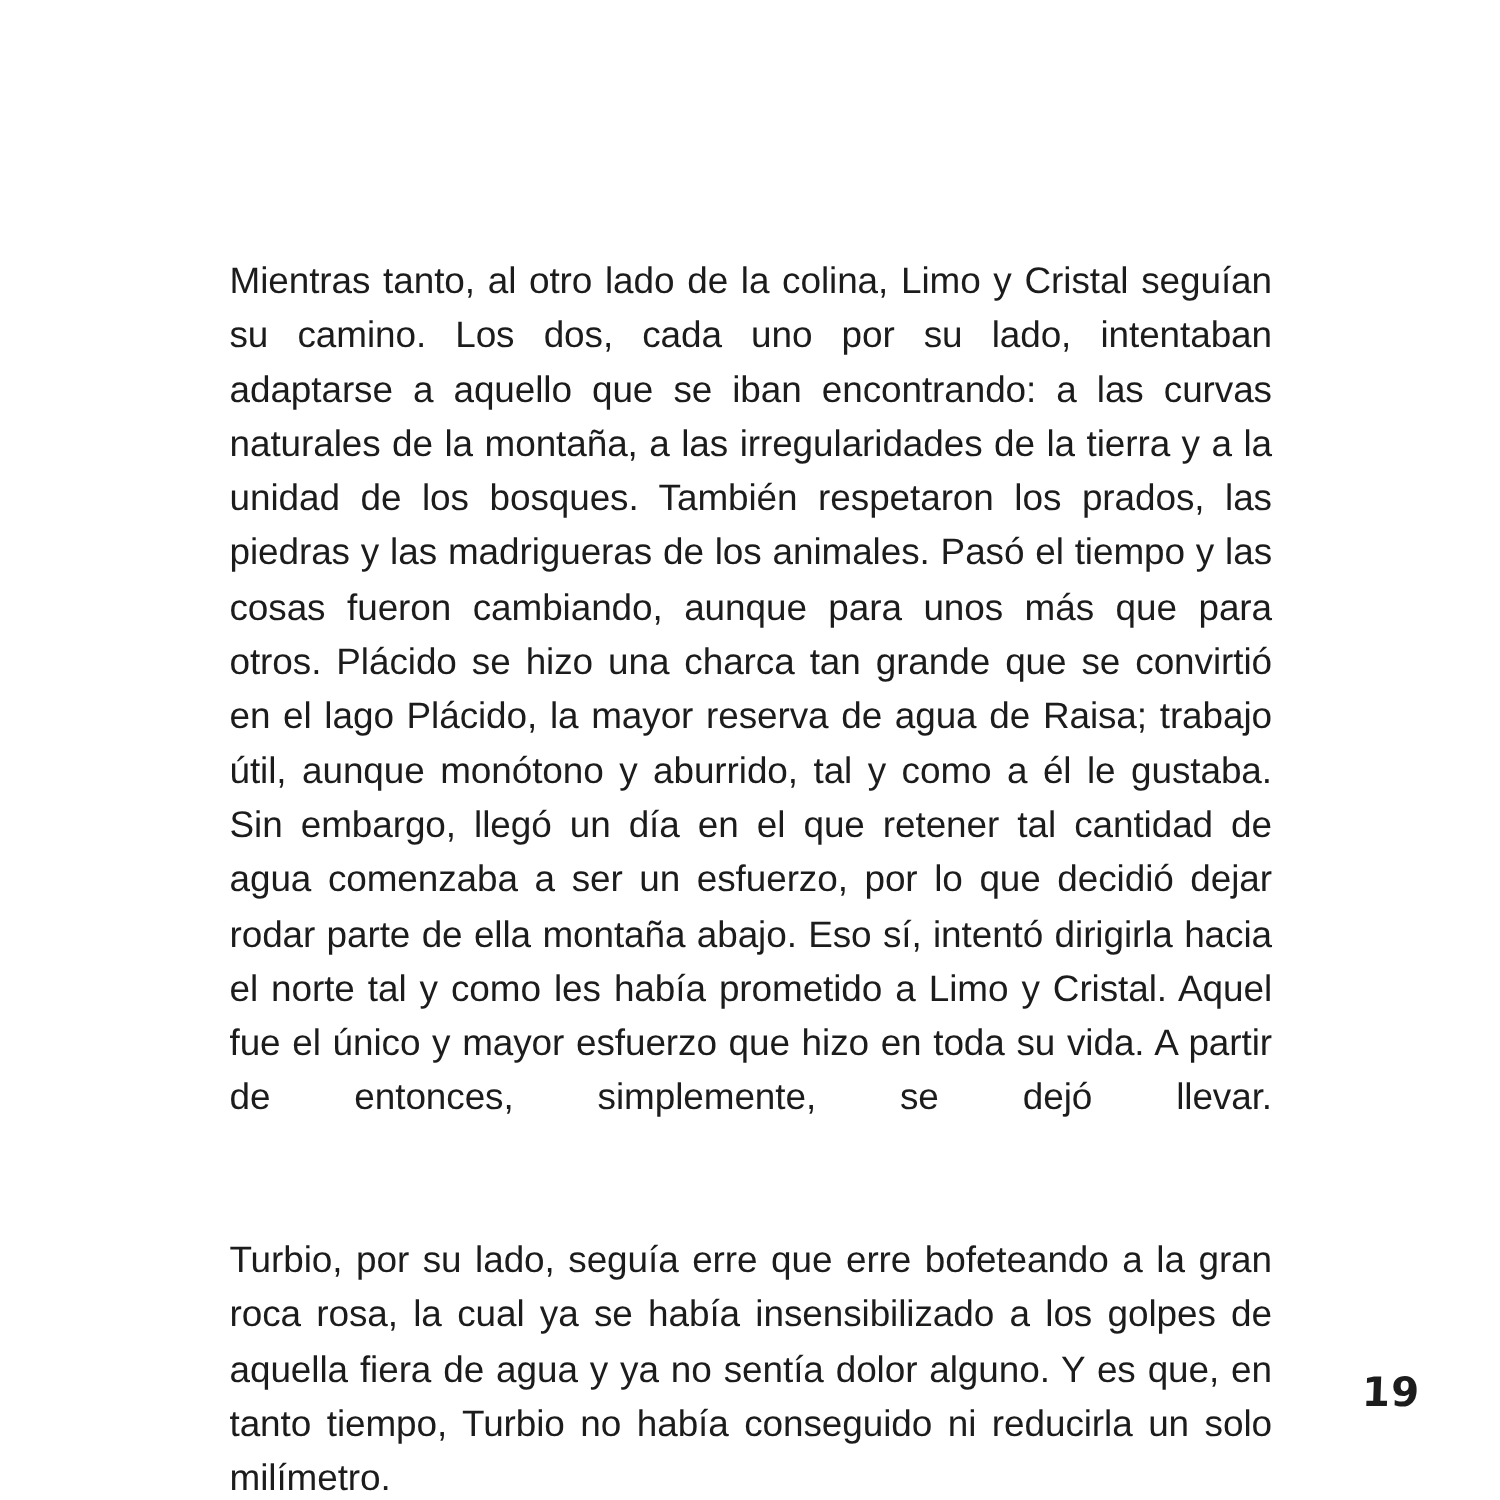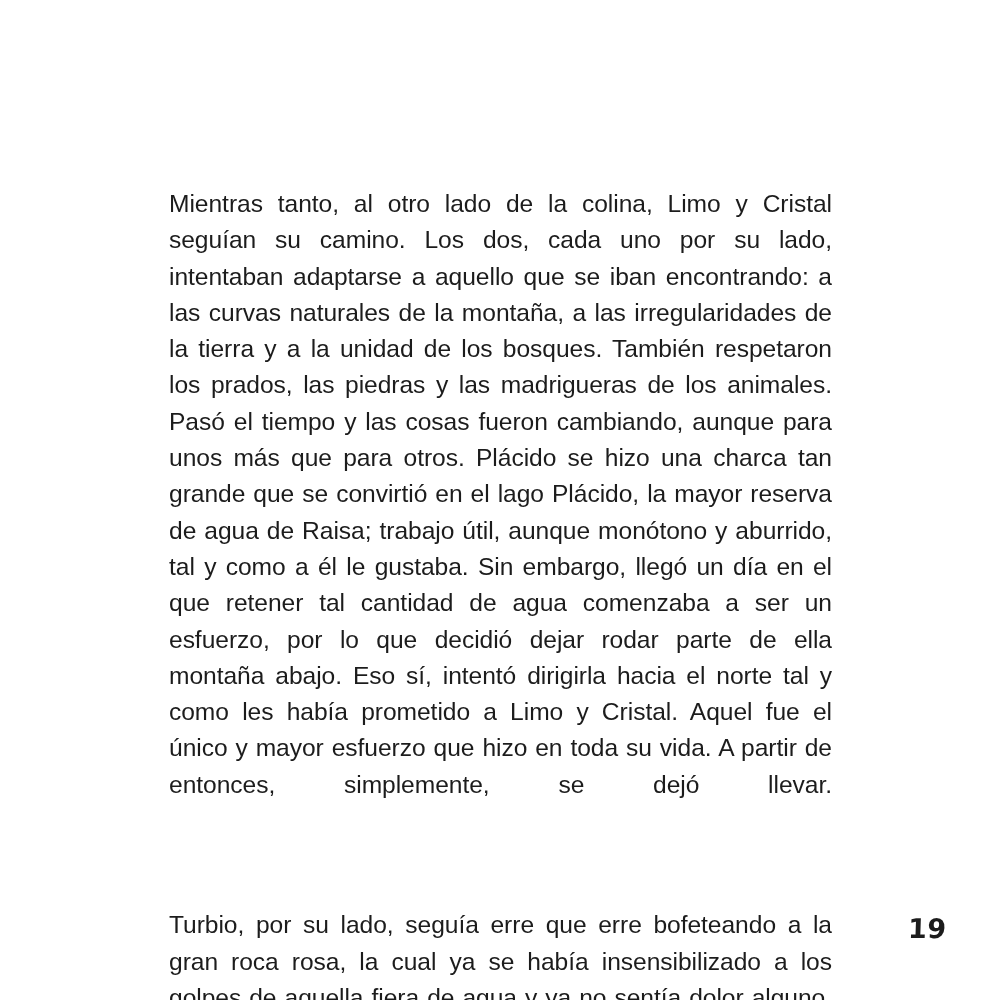--- a/index.html
+++ b/index.html
@@ -25,21 +25,21 @@
 
   
   .text-column {
     position: absolute;
     left: 153px;
     top: 170px;
     width: 695px;
   }
 
   .body-paragraph {
-    margin: 16px;
+    margin: 0;
     text-align: justify;
     text-justify: inter-word;
     color: #1c1c1c;
     font-size: 24.6px;
     line-height: 36.3px;
     letter-spacing: -0.05px;
     word-spacing: 0.2px;
     font-weight: 400;
     hyphens: none;
     -webkit-hyphens: none;

